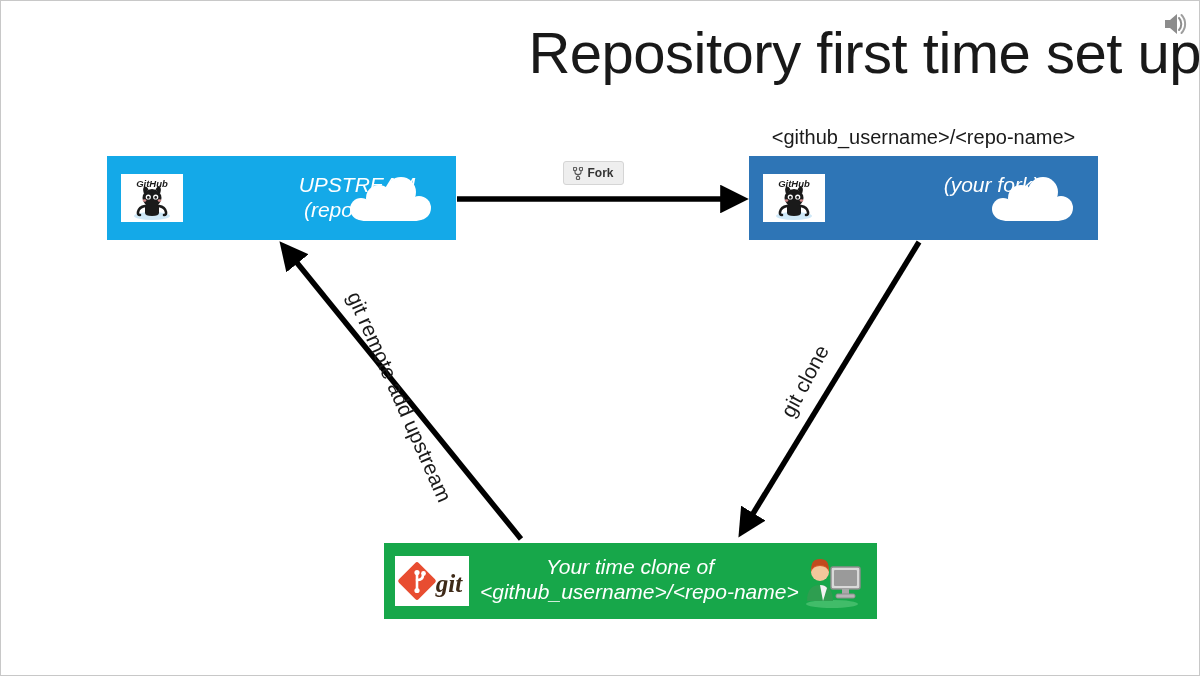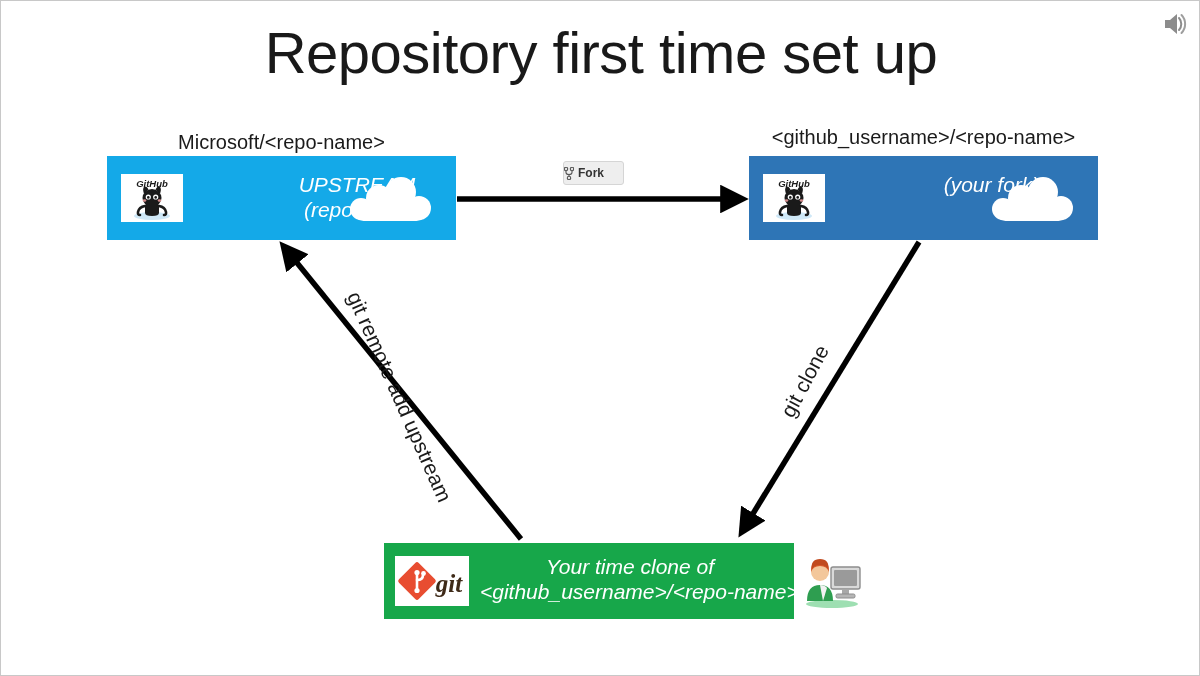--- a/index.html
+++ b/index.html
@@ -19,21 +19,21 @@
     box-sizing: border-box;
     overflow: hidden;
   }
 
   
   #title {
     position: absolute;
     left: 0;
     top: 18px;
     width: 1200px;
-    text-align: center;
+    text-align: right;
     font-size: 58px;
     font-weight: 300;
     letter-spacing: -0.5px;
     color: #191919;
     font-family: "Liberation Sans", sans-serif;
     white-space: nowrap;
   }
 
   
   #speaker-icon {
@@ -57,21 +57,21 @@
   
   .repo-box {
     position: absolute;
     box-sizing: border-box;
     display: flex;
     align-items: center;
     font-style: italic;
   }
   #upstream-box { left: 106px; top: 155px; width: 349px; height: 84px; background: #14A9E8; }
   #origin-box   { left: 748px; top: 155px; width: 349px; height: 84px; background: #2E75B6; }
-  #local-box    { left: 383px; top: 542px; width: 410px; height: 76px;  background: #17A74A; }
+  #local-box    { left: 383px; top: 542px; width: 493px; height: 76px;  background: #17A74A; }
 
   .box-text {
     color: #ffffff;
     font-size: 21px;
     line-height: 1.18;
     text-align: center;
     white-space: nowrap;
     font-family: "Liberation Sans", sans-serif;
   }
   #upstream-text { position: absolute; left: 170px; top: 17px; width: 160px; }
@@ -112,20 +112,21 @@
     position: absolute;
     left: 562px;
     top: 160px;
     width: 61px;
     height: 24px;
     background: #eeeeee;
     border: 1px solid #d5d5d5;
     border-radius: 3px;
     display: flex;
     align-items: center;
+    justify-content: center;
     gap: 4px;
     box-sizing: border-box;
   }
   #fork-label {
     font-size: 12px;
     font-weight: bold;
     color: #333333;
     font-family: "Liberation Sans", sans-serif;
   }
 
@@ -179,21 +180,20 @@
       </marker>
     </defs>
 
     <line x1="456" y1="198" x2="739" y2="198" stroke="#000000" stroke-width="5.5" marker-end="url(#arrowhead)"></line>
 
     <line x1="918" y1="241" x2="742" y2="529" stroke="#000000" stroke-width="5.5" marker-end="url(#arrowhead)"></line>
 
     <line x1="520" y1="538" x2="284" y2="247" stroke="#000000" stroke-width="5.5" marker-end="url(#arrowhead)"></line>
   </svg>
 
-  <div class="caption" style="left:106px; top:130px; width:349px;">Microsoft/&lt;repo-name&gt;</div>
   <div class="caption" style="left:748px; top:125px; width:349px;">&lt;github_username&gt;/&lt;repo-name&gt;</div>
 
   <div id="upstream-box" class="repo-box">
     <svg class="gh-logo" viewBox="0 0 62 48">
       <rect x="0" y="0" width="62" height="48" fill="#ffffff"></rect>
       <text x="31" y="13" font-size="9.5" font-weight="bold" text-anchor="middle" fill="#1a1a1a" font-family="'Liberation Sans', sans-serif">GitHub</text>
       <ellipse cx="31" cy="42" rx="18" ry="4" fill="#cfe8f7"></ellipse>
       <path d="M23 20 q-2 -6 0.5 -7.5 q2.5 -0.5 4 3 M39 20 q2 -6 -0.5 -7.5 q-2.5 -0.5 -4 3" fill="#1a1a1a"></path>
       <ellipse cx="31" cy="24" rx="9.5" ry="9" fill="#1a1a1a"></ellipse>
       <circle cx="27.3" cy="23" r="2.6" fill="#ffffff"></circle>

